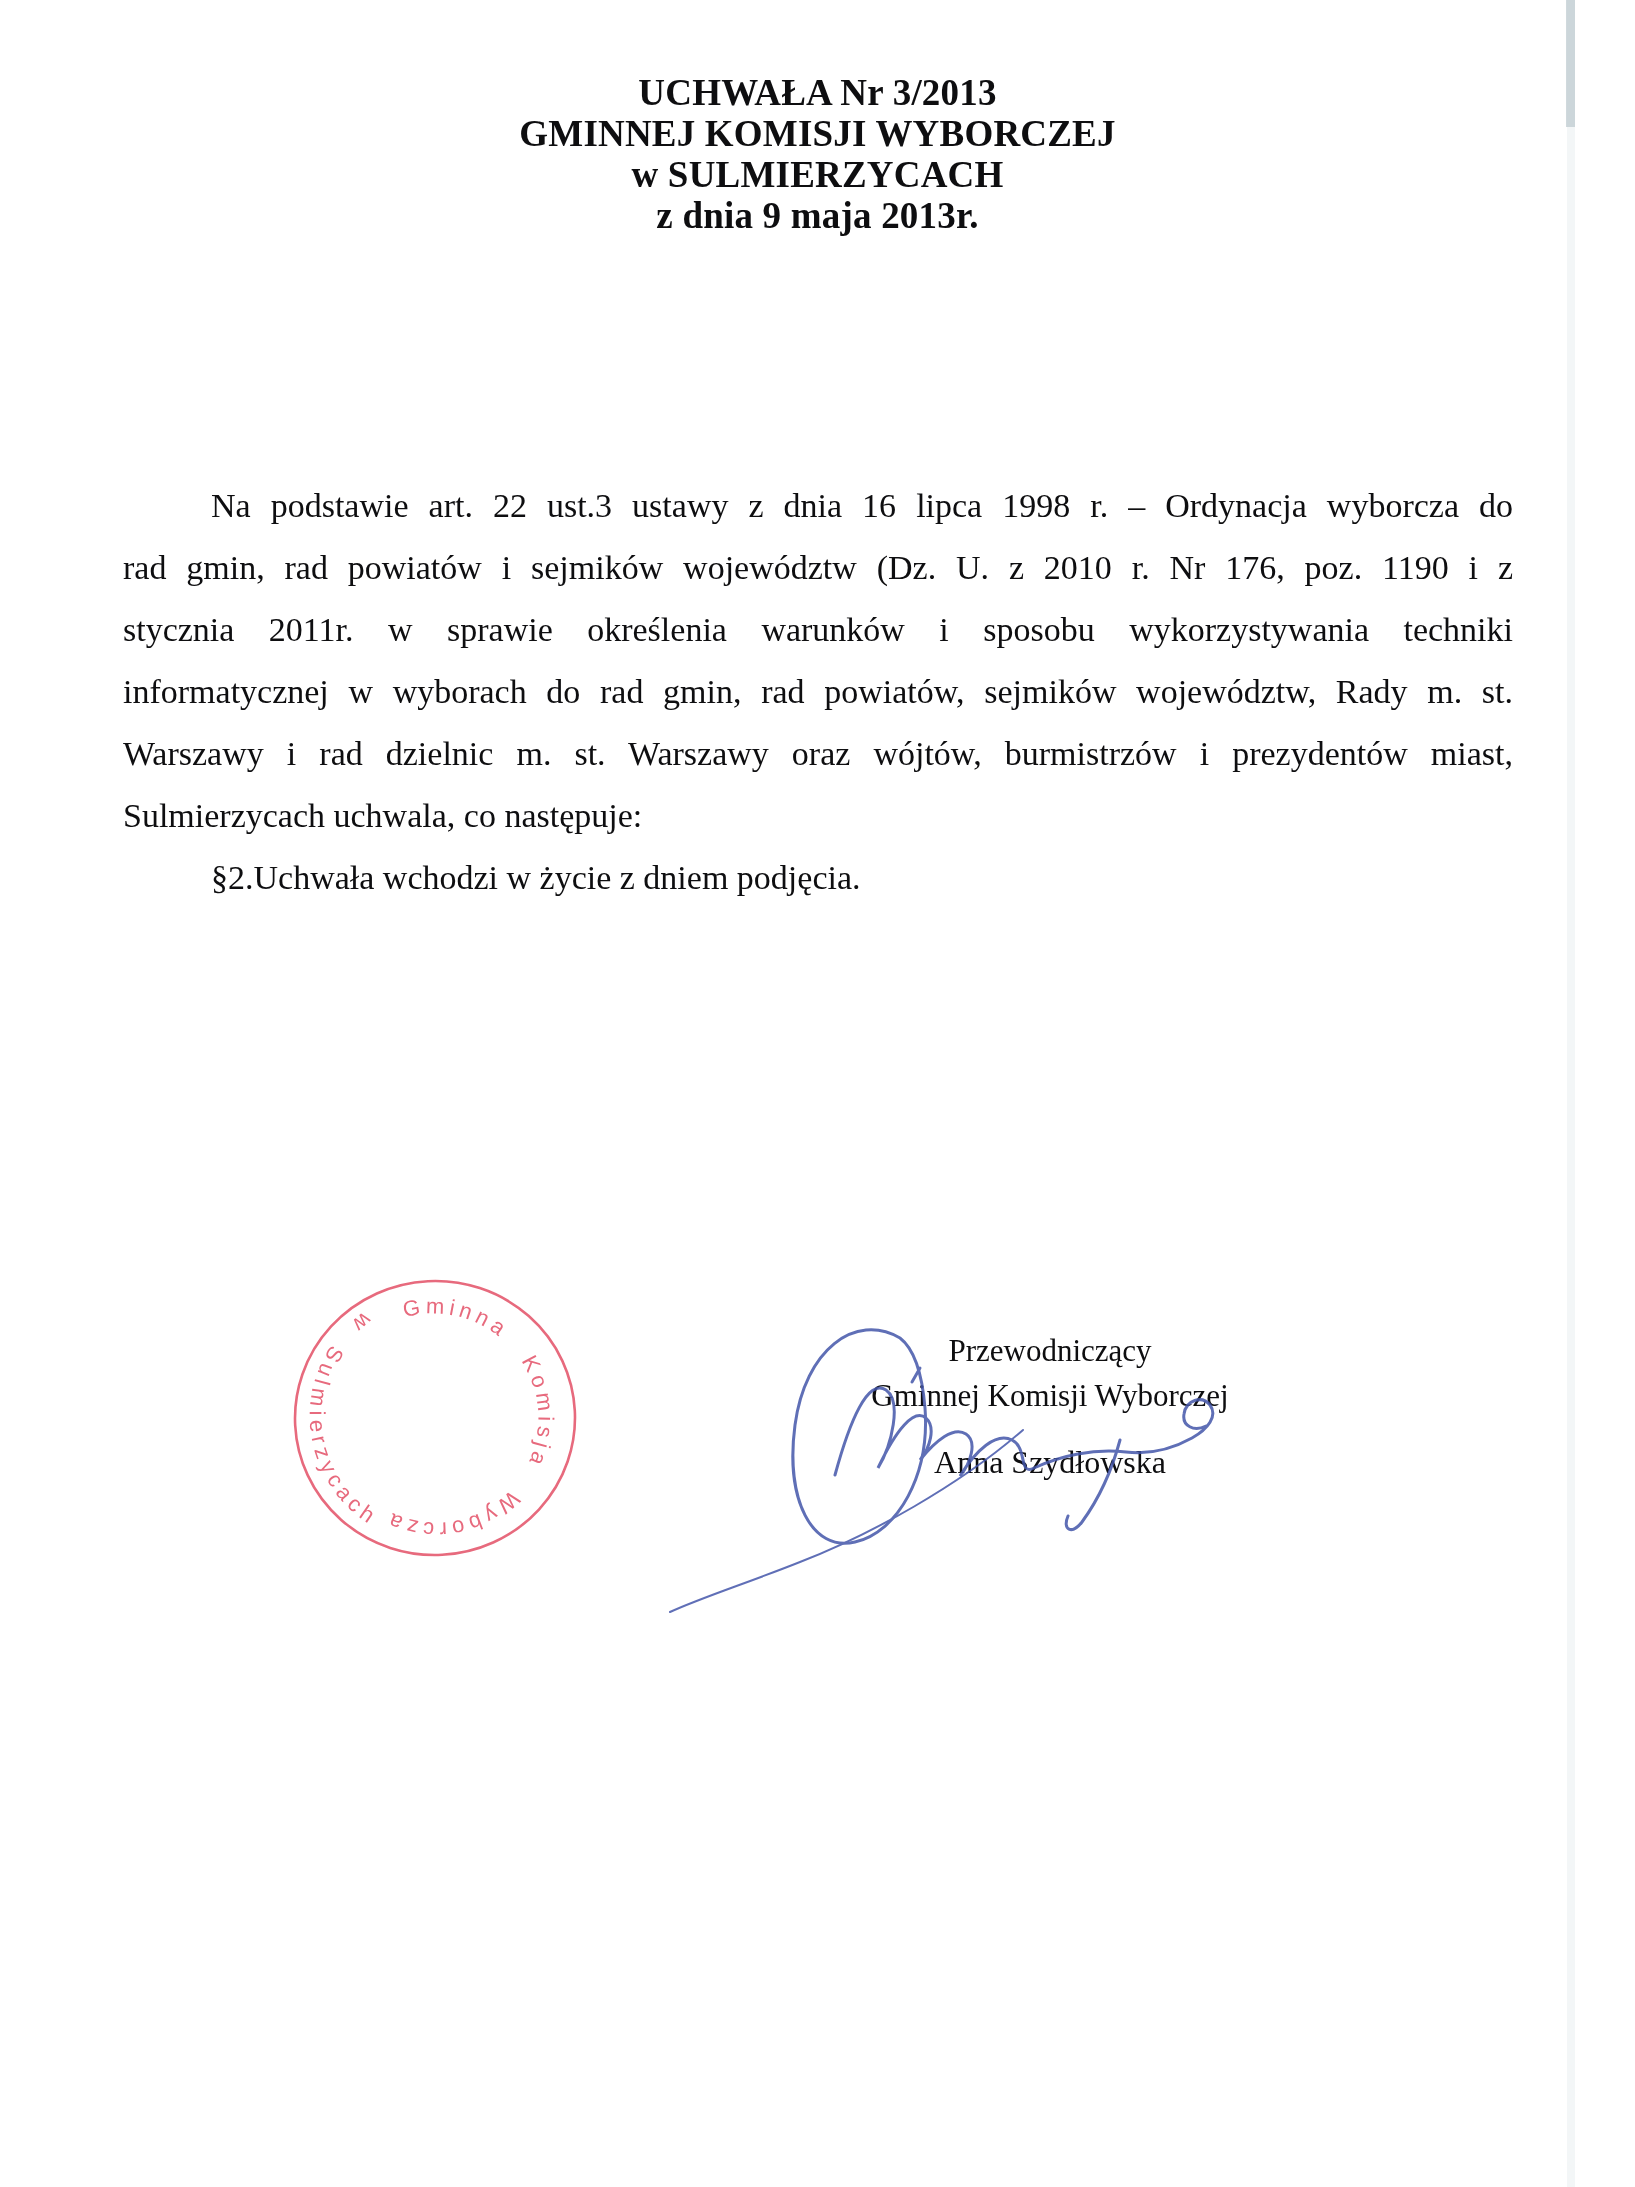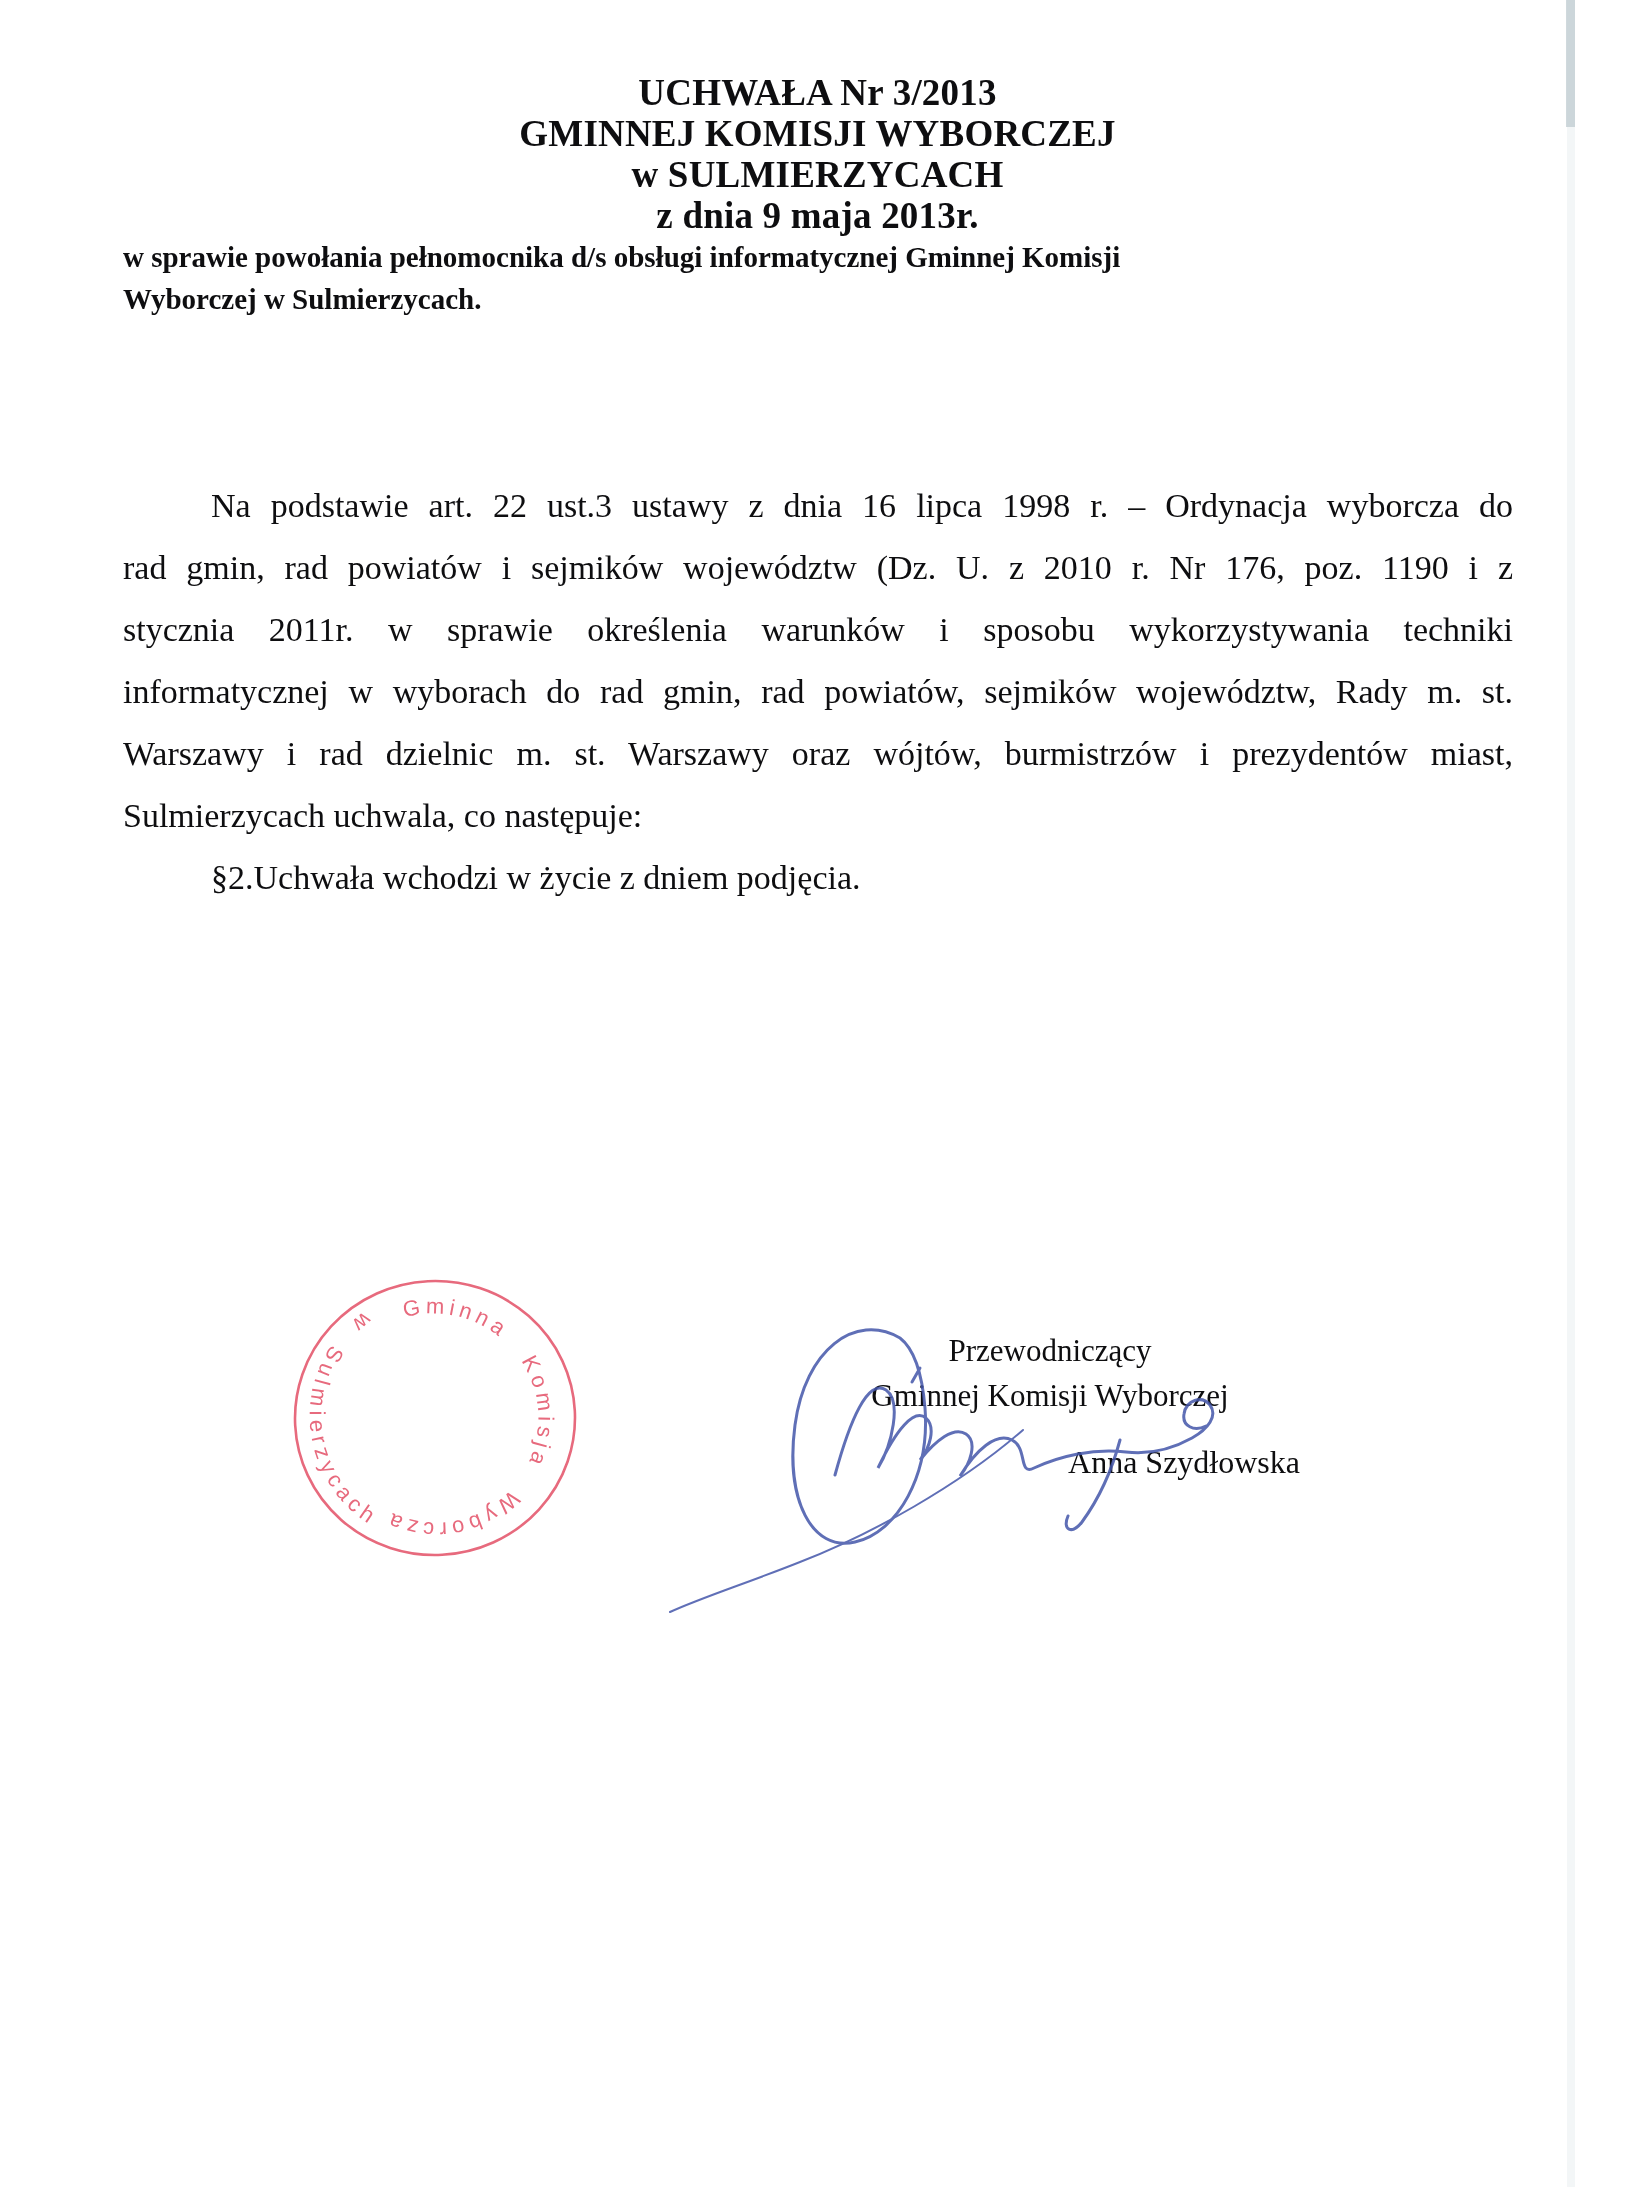--- a/index.html
+++ b/index.html
@@ -55,21 +55,21 @@
   .sig-block {
     position: absolute;
     left: 800px; top: 1328px; width: 500px;
     text-align: center;
     font-size: 31px;
     line-height: 45px;
   }
   .sig-name {
     position: absolute;
     left: 800px; top: 1442px; width: 500px;
-    text-align: right;
+    text-align: center;
     font-size: 32px;
     line-height: 40px;
   }
 
   
   .stamp {
     position: absolute;
     left: 285px; top: 1268px;
     width: 300px; height: 300px;
     transform: rotate(-3deg);
@@ -106,24 +106,20 @@
   <div class="artifact-strip"></div>
   <div class="artifact-top"></div>
 
   <div class="doc-header">
     <div>UCHWAŁA Nr 3/2013</div>
     <div>GMINNEJ KOMISJI WYBORCZEJ</div>
     <div>w SULMIERZYCACH</div>
     <div>z dnia 9 maja 2013r.</div>
   </div>
 
-  <div class="doc-subject">
-    <div>w sprawie powołania pełnomocnika d/s obsługi informatycznej Gminnej Komisji</div>
-    <div>Wyborczej w Sulmierzycach.</div>
-  </div>
 
   <div class="doc-body">
     <div class="bline jl ind">Na podstawie art. 22 ust.3 ustawy z dnia 16 lipca 1998 r. – Ordynacja wyborcza do</div>
     <div class="bline jl">rad gmin, rad powiatów i sejmików województw (Dz. U. z 2010 r. Nr 176, poz. 1190 i z</div>
     <div class="bline jl">stycznia 2011r. w sprawie określenia warunków i sposobu wykorzystywania techniki</div>
     <div class="bline jl">informatycznej w wyborach do rad gmin, rad powiatów, sejmików województw, Rady m. st.</div>
     <div class="bline jl">Warszawy i rad dzielnic m. st. Warszawy oraz wójtów, burmistrzów i prezydentów miast,</div>
     <div class="bline">Sulmierzycach uchwala, co następuje:</div>
     <div class="bline ind">§2.Uchwała wchodzi w życie z dniem podjęcia.</div>
   </div>

